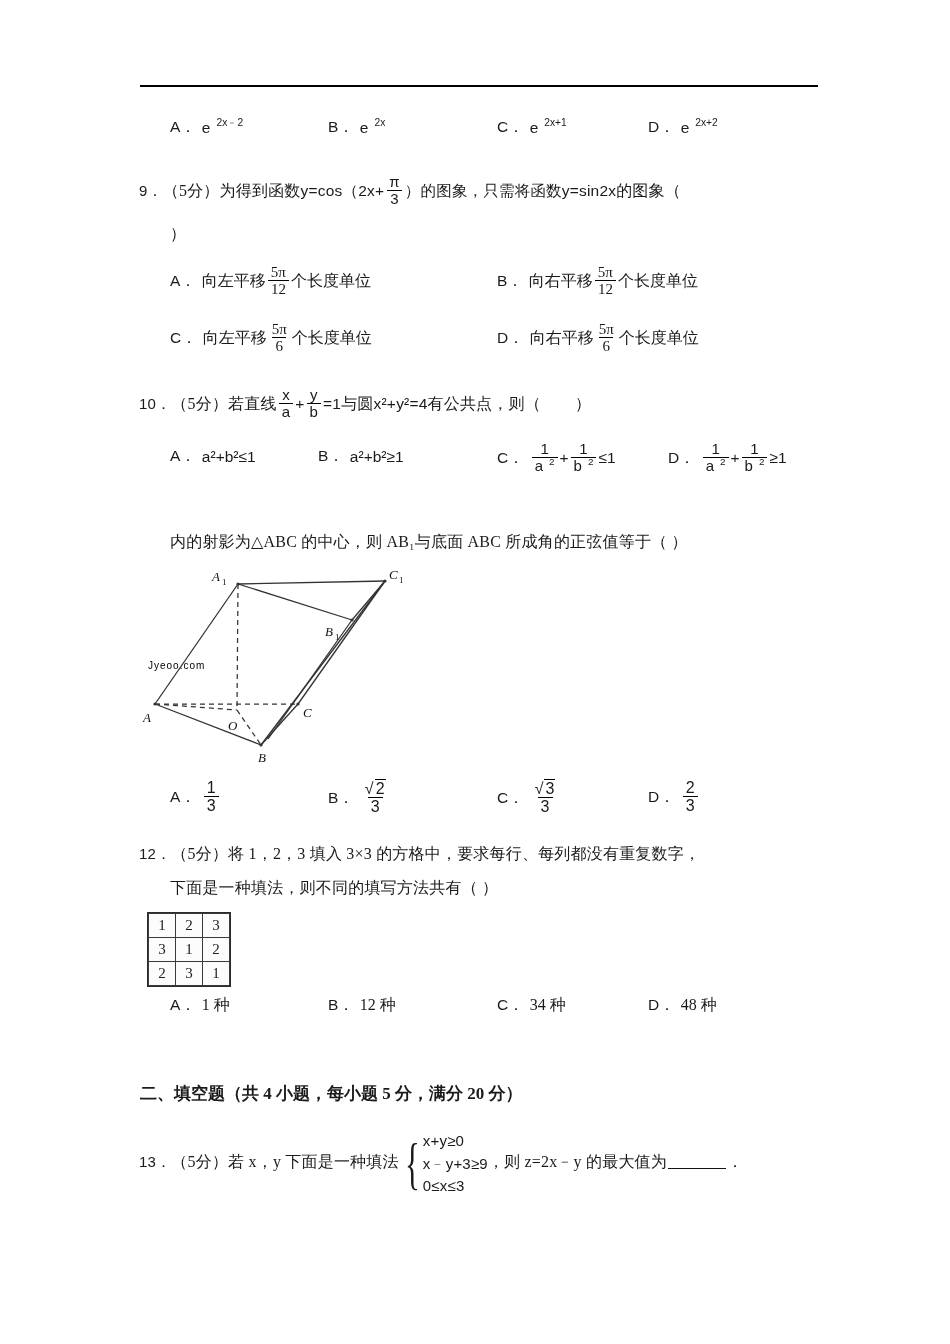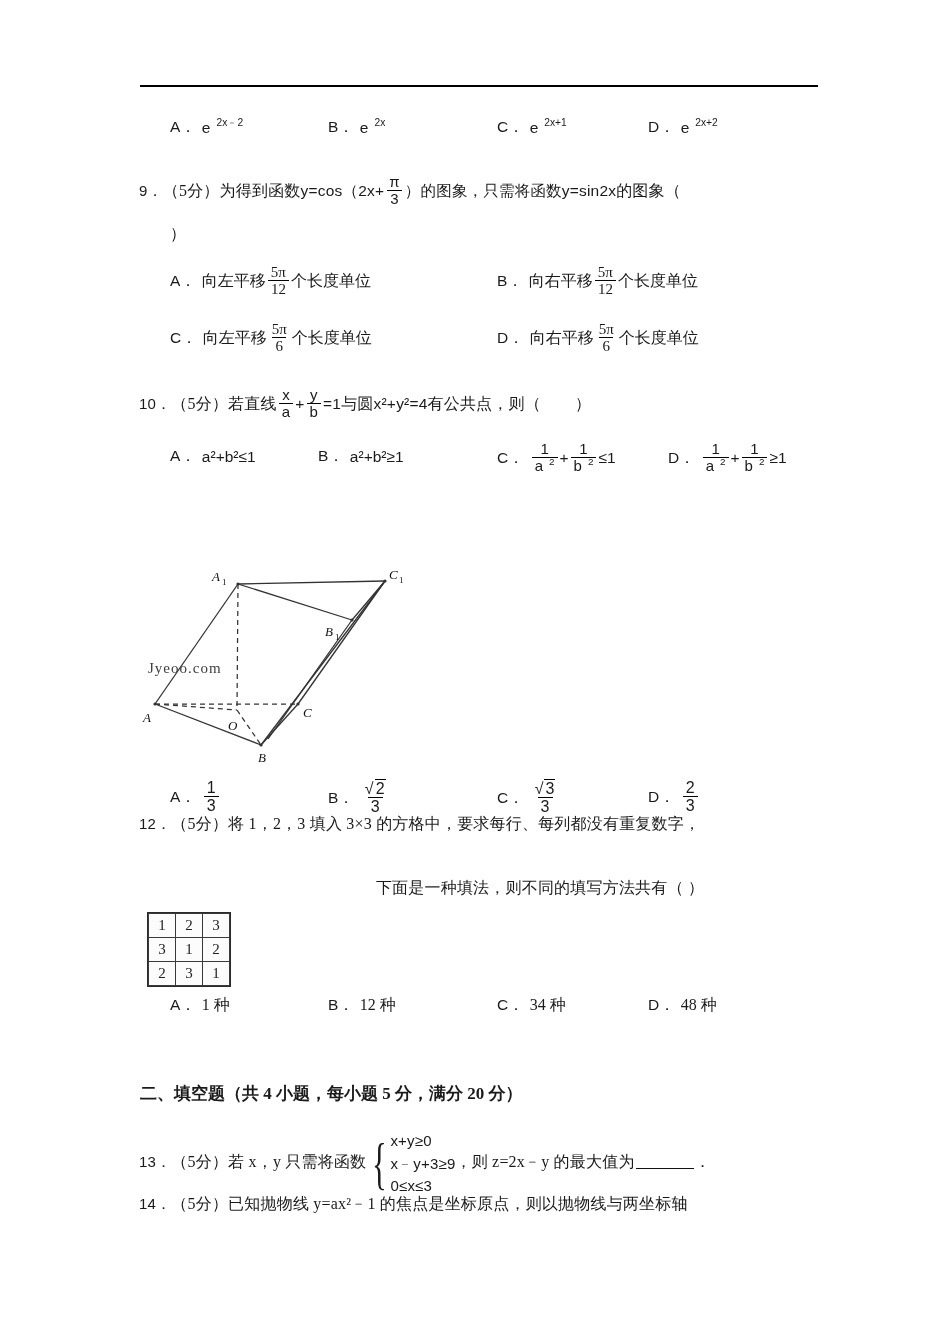--- a/index.html
+++ b/index.html
@@ -150,23 +150,23 @@
   .blank-line {
     display: inline-block;
     width: 58px;
     border-bottom: 1.5px solid #111;
     height: 1em;
     vertical-align: -2px;
     margin: 0 1px;
   }
   .wm {
     position: absolute;
-    color: #404040;
-    font-family: Liberation Serif, serif;
-    font-size: 15px;
+    color: #000000;
+    font-family: Liberation Sans, sans-serif;
+    font-size: 10px;
     letter-spacing: 1px;
     user-select: none;
   }
 </style>
 </head>
 <body>
 
 <div class="page">
 
   <div class="rule"></div>
@@ -274,20 +274,21 @@
       <span class="math"><span class="frac">
             <span class="num">1</span>
             <span class="den"><span>a</span><sup class="sm">2</sup></span>
           </span><span>+</span><span class="frac">
             <span class="num">1</span>
             <span class="den"><span>b</span><sup class="sm">2</sup></span>
           </span><span>≥1</span></span>
     </div>
   </div>
 
+  <div class="blk qtext" style="left:170px; top:530px; width:740px;">内的射影为△ABC 的中心，则 AB₁与底面 ABC 所成角的正弦值等于（        ）</div>
 
   <div class="figure3d">
     <svg width="290" height="205" viewBox="0 0 290 205" xmlns="http://www.w3.org/2000/svg">
 
       <g stroke="#333" stroke-width="1.3" fill="none">
 
         <line x1="98" y1="21" x2="245" y2="18"></line>
 
         <line x1="98" y1="21" x2="212" y2="57"></line>
 
@@ -364,24 +365,24 @@
     </div>
     <div class="opt" style="left:648px; top:0;">
       <span class="optlbl">D．</span>
       <span class="math"><span class="frac" style="font-size:16px;">
             <span class="num">2</span>
             <span class="den">3</span>
           </span></span>
     </div>
   </div>
 
-  <div class="blk qtext" style="left:139px; top:812px; width:760px;">
+  <div class="blk qtext" style="left:139px; top:842px; width:760px;">
     <span class="qnum">12．</span><span>（5分）</span><span>将 1，2，3 填入 3×3 的方格中，要求每行、每列都没有重复数字，</span>
   </div>
-  <div class="blk qtext" style="left:170px; top:876px; width:740px;text-align:center;">下面是一种填法，则不同的填写方法共有（        ）</div>
+  <div class="blk qtext" style="left:170px; top:876px; width:740px;">下面是一种填法，则不同的填写方法共有（        ）</div>
 
   <table class="grid3">
     <tbody>
         <tr>
       <td>1</td>
       <td>2</td>
       <td>3</td>
     </tr>
     <tr>
       <td>3</td>
@@ -411,27 +412,24 @@
     </div>
     <div class="opt" style="left:648px; top:0;">
       <span class="optlbl">D．</span>
       <span>48 种</span>
     </div>
   </div>
 
   <div class="sectionhead" style="top:1082px;">二、填空题（共 4 小题，每小题 5 分，满分 20 分）</div>
 
   <div class="blk qtext" style="left:139px; top:1130px; width:760px;">
-    <span class="qnum">13．</span><span>（5分）</span><span>若 x，y 只需将函数</span><span class="system">
+    <span class="qnum">13．</span><span>（5分）</span><span>若 x，y 下面是一种填法</span><span class="system">
         <span class="brace">{</span>
         <span class="syslines">
           <span>x+y≥0</span>
           <span>x﹣y+3≥9</span>
           <span>0≤x≤3</span>
         </span>
       </span><span>，则 z=2x﹣y 的最大值为</span><span class="blank-line"></span><span>．</span>
   </div>
 
-  <div class="blk qtext" style="left:139px; top:1192px; width:780px;">
-    <span class="qnum">14．</span><span>（5分）</span><span>已知抛物线 y=ax²﹣1 的焦点是坐标原点，则以抛物线与两坐标轴</span>
-  </div>
 
 </div>
 
 </body></html>

